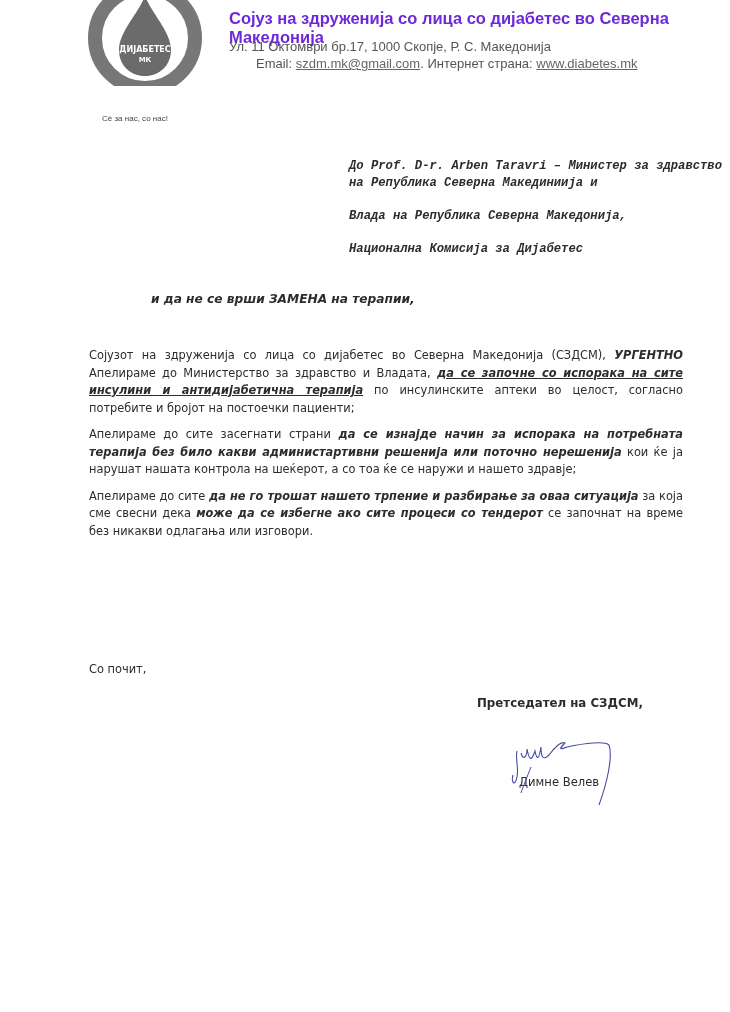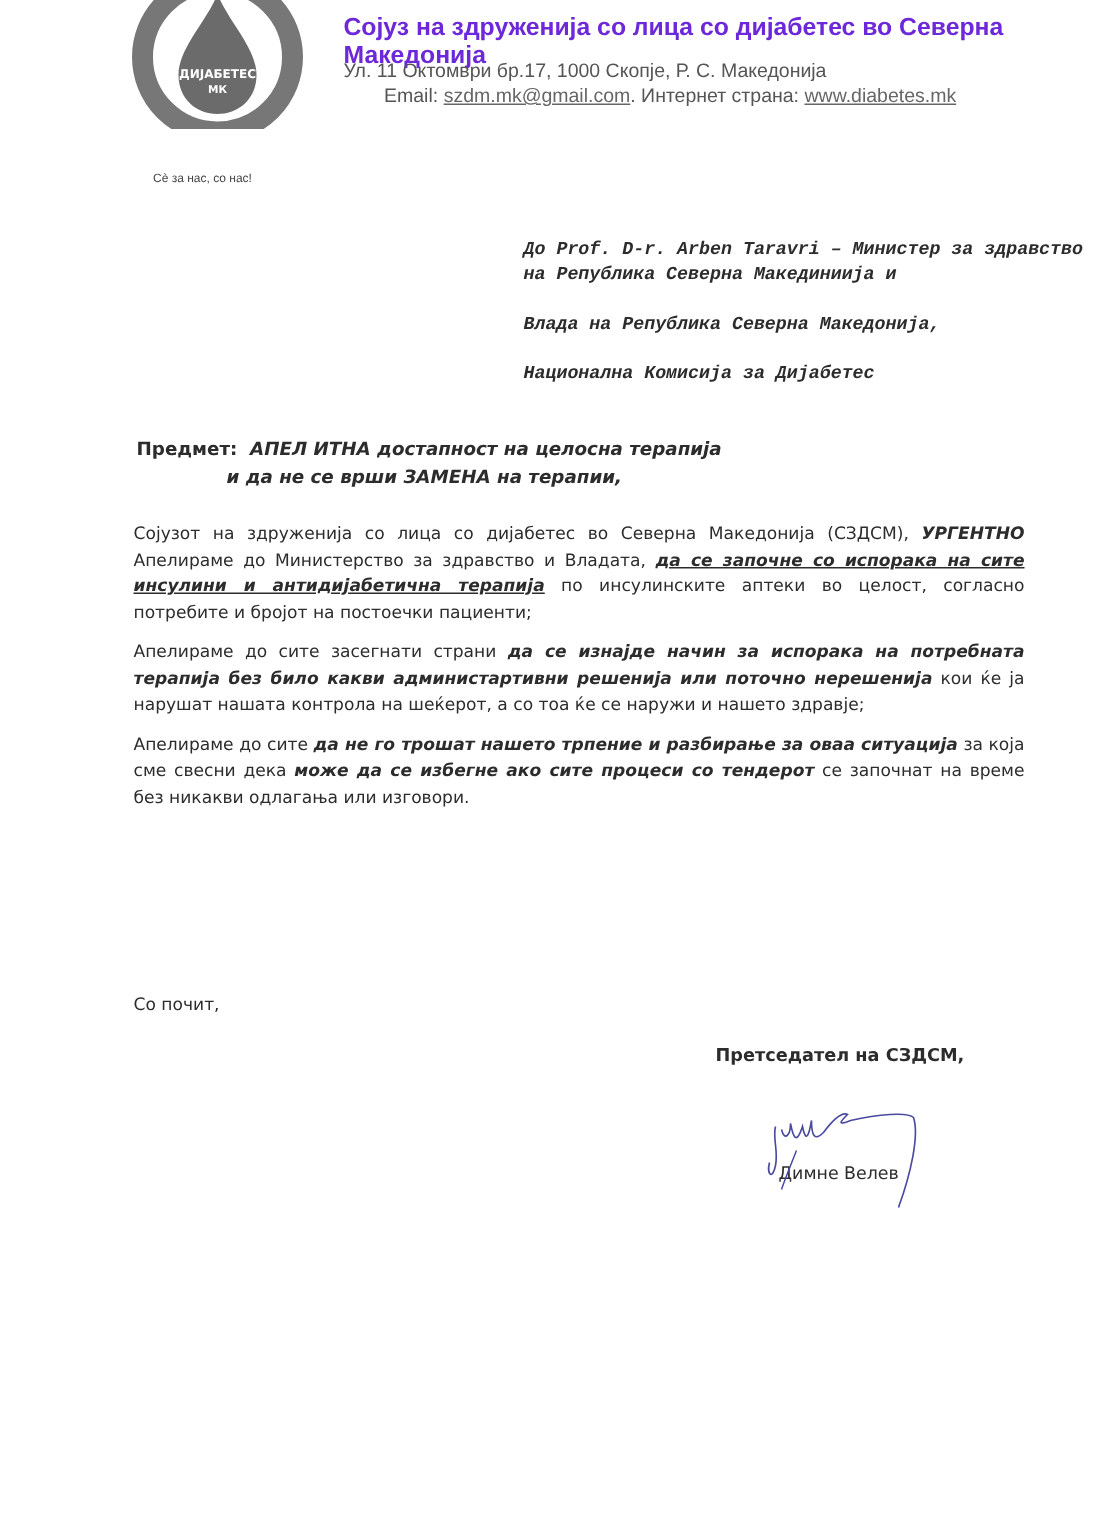--- a/index.html
+++ b/index.html
@@ -50,21 +50,20 @@
 </div>
 
 <div class="doc recips">
   <p>До Prof. D-r.  Arben Taravri – Министер за здравство</p>
   <p>на Република Северна Макединиија и</p>
   <p style="margin-top:16px;">Влада на Република Северна Македонија,</p>
   <p style="margin-top:16px;">Национална Комисија за Дијабетес</p>
 </div>
 
 <div class="doc subject">
-  <div><span class="lbl">Предмет:</span>&nbsp; <span class="txt">АПЕЛ ИТНА достапност на целосна терапија</span></div>
   <div class="line2">и да не се врши ЗАМЕНА на терапии,</div>
 </div>
 
 <div class="doc body">
   <p>
     <span>Сојузот на здруженија со лица со дијабетес во Северна Македонија (СЗДСМ), </span><span class="bi">УРГЕНТНО</span><span> Апелираме до Министерство за здравство и Владата, </span><span class="bi u">да се започне со испорака на сите инсулини и антидијабетична терапија</span><span> по инсулинските аптеки во целост, согласно потребите и бројот на постоечки пациенти;</span>
   </p>
   <p>
     <span>Апелираме до сите засегнати страни </span><span class="bi">да се изнајде начин за испорака на потребната терапија без било какви администартивни решенија или поточно нерешенија</span><span> кои ќе ја нарушат нашата контрола на шеќерот, а со тоа ќе се наружи и нашето здравје;</span>
   </p>

